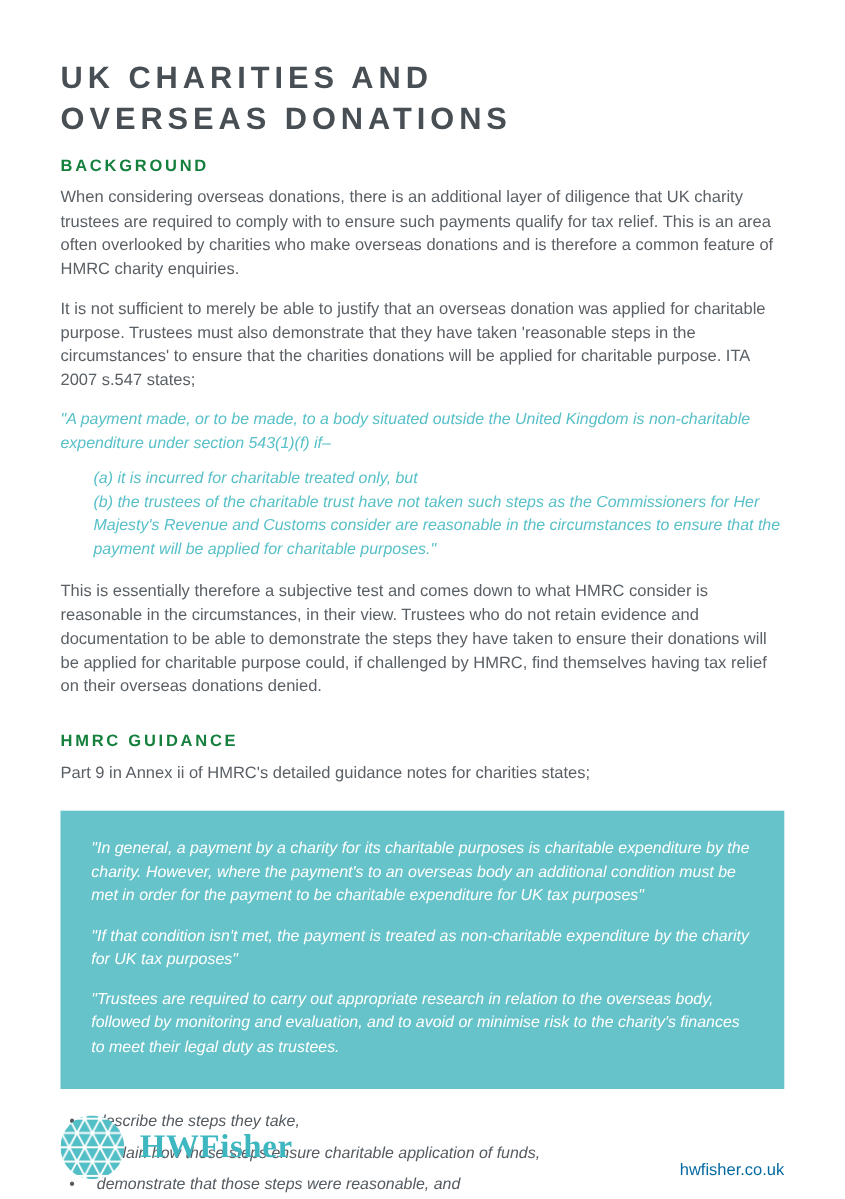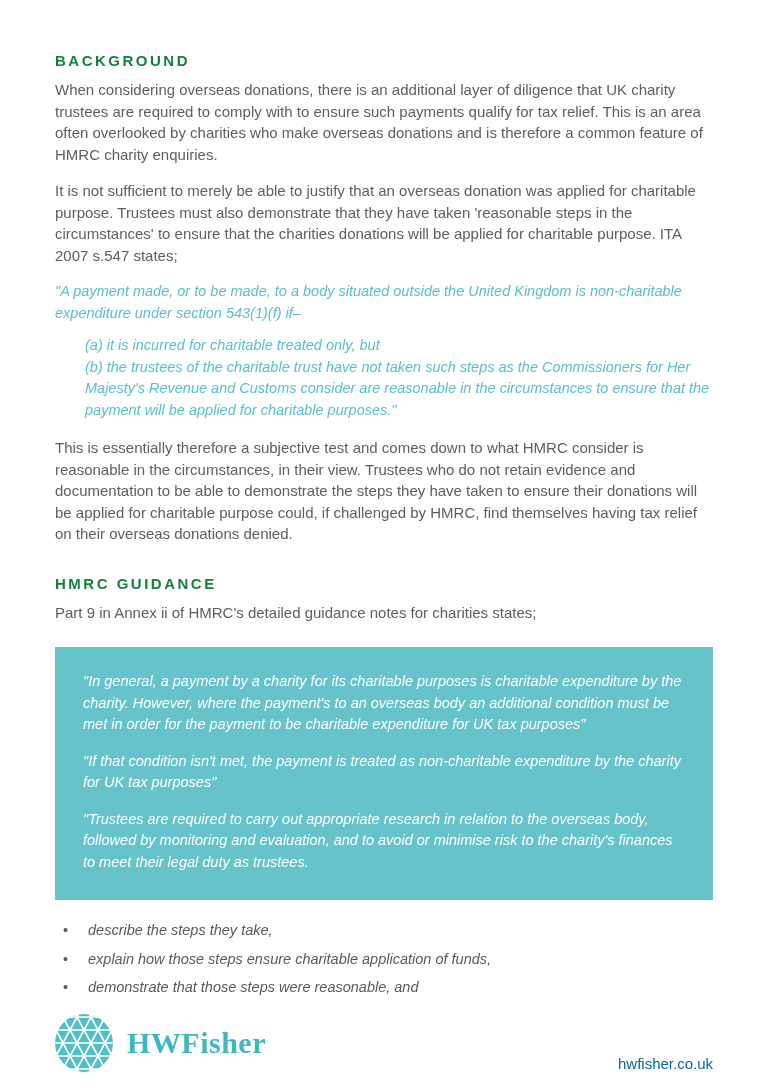--- a/index.html
+++ b/index.html
@@ -114,20 +114,21 @@
     color:#0369a1;
     text-decoration:none;
   }
 </style>
 </head>
 <body>
 
 <div class="page">
   <div class="content">
 
+    <h1 class="doc-title"><span>UK CHARITIES AND</span><br><span>OVERSEAS DONATIONS</span></h1>
 
     <h2 class="section-heading">BACKGROUND</h2>
 
     <p class="body-text">When considering overseas donations, there is an additional layer of diligence that UK charity trustees are required to comply with to ensure such payments qualify for tax relief. This is an area often overlooked by charities who make overseas donations and is therefore a common feature of HMRC charity enquiries.</p>
 
     <p class="body-text">It is not sufficient to merely be able to justify that an overseas donation was applied for charitable purpose. Trustees must also demonstrate that they have taken 'reasonable steps in the circumstances' to ensure that the charities donations will be applied for charitable purpose. ITA 2007 s.547 states;</p>
 
     <div class="teal-quote">
       <p class="lead">"A payment made, or to be made, to a body situated outside the United Kingdom is non-charitable expenditure under section 543(1)(f) if–</p>
       <p class="sub">(a) it is incurred for charitable treated only, but</p>

